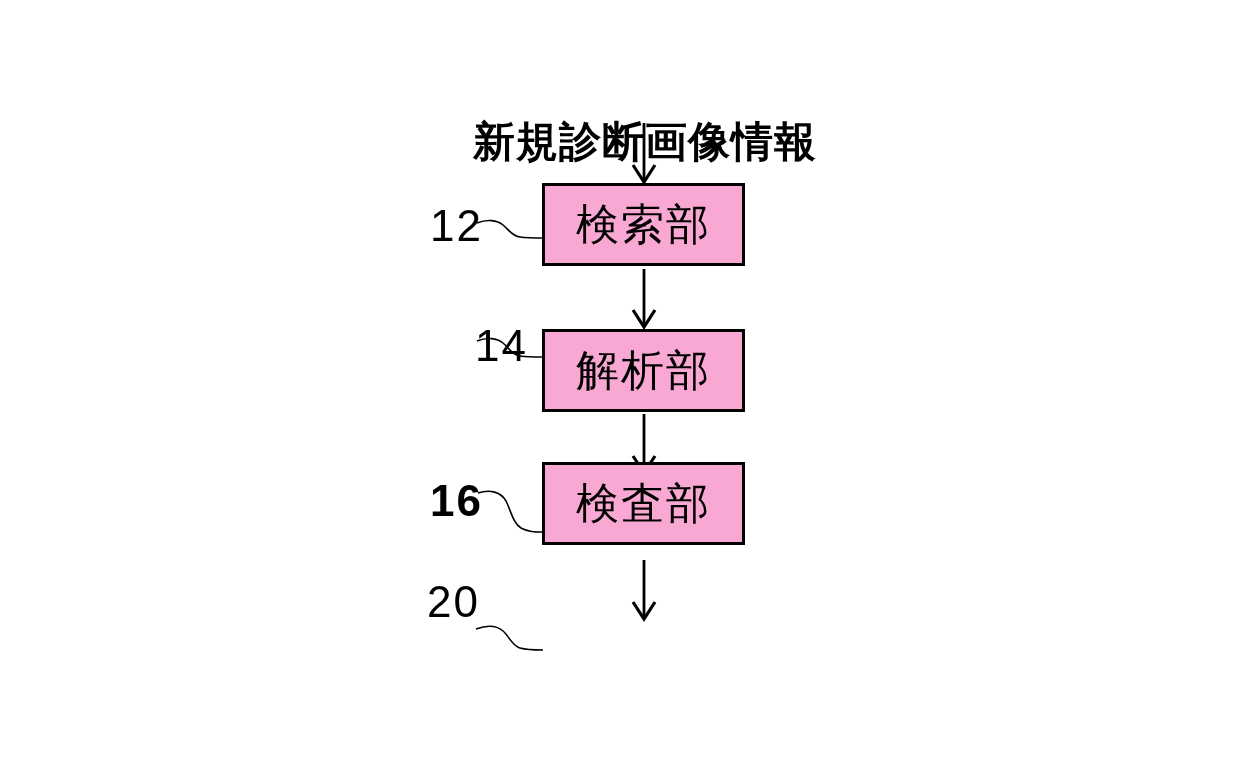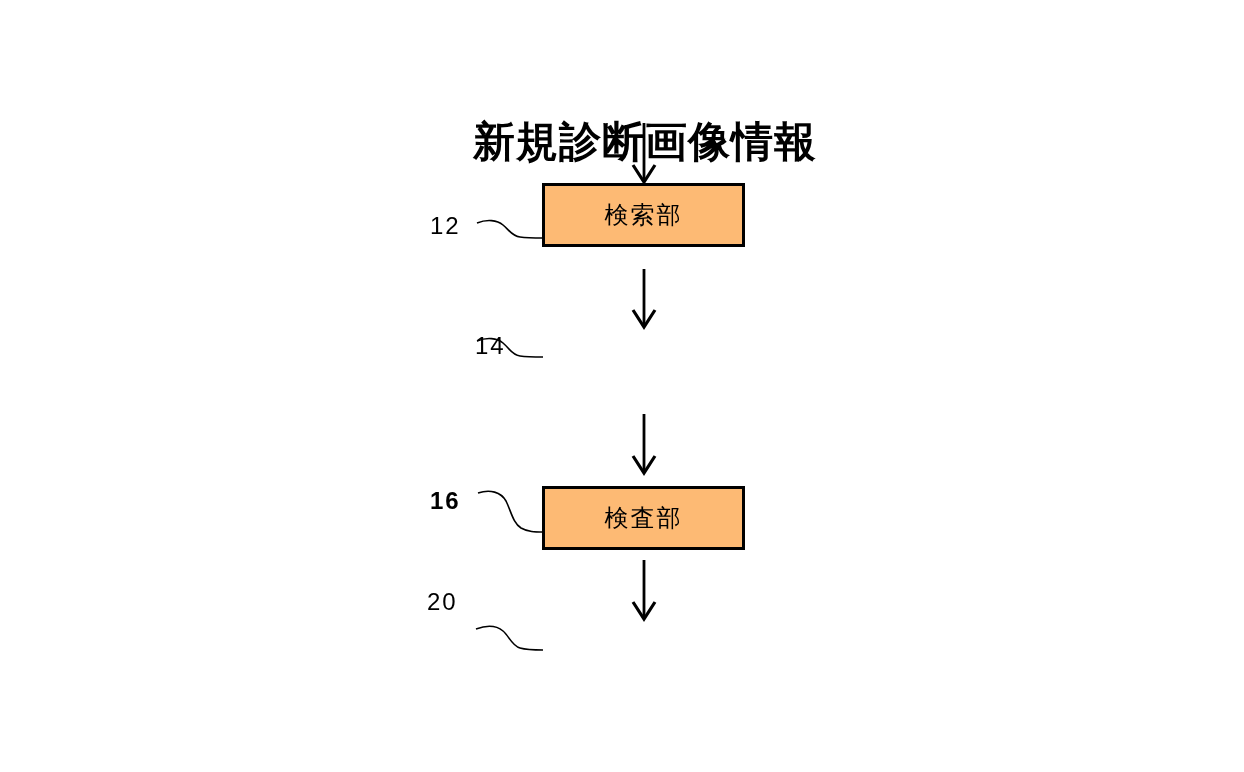--- a/index.html
+++ b/index.html
@@ -25,39 +25,39 @@
     font-size: 42px;
     font-weight: 700;
     letter-spacing: 1px;
     white-space: nowrap;
     margin-top: 42px;
   }
   .flow-box {
     position: absolute;
     left: 542px;
     width: 203px;
-    height: 64px;
+    height: 83px;
     box-sizing: border-box;
     border: 3px solid #000000;
-    background: #fdba74;
+    background: #f9a8d4;
     display: flex;
     align-items: center;
     justify-content: center;
-    font-size: 24px;
+    font-size: 43px;
     font-weight: 500;
     letter-spacing: 2px;
     white-space: nowrap;
   }
   .box-1 { top: 183px; }
   .box-2 { top: 329px; }
-  .box-3 { top: 486px; }
+  .box-3 { top: 462px; }
   .box-4 { top: 621px; }
   .ref-num {
     position: absolute;
-    font-size: 24px;
+    font-size: 44px;
     line-height: 40px;
     letter-spacing: 2px;
     color: #000000;
     white-space: nowrap;
   }
   .ref-12 { left: 430px; top: 206px; }
   .ref-14 { left: 430px; top: 326px; margin-left: 45px; }
   .ref-16 { left: 430px; top: 481px; font-weight: bold; }
   .ref-20 { left: 427px; top: 582px; }
   .connector-layer {
@@ -99,20 +99,23 @@
       <path stroke-width="1.6" d="M478,493 C490,489 501,492 506,501 C511,511 513,523 521,528 C528,532 535,532 543,532"></path>
       <path stroke-width="1.6" d="M476,629 C487,625 497,626 503,631 C509,636 512,646 520,648 C527,650 534,650 543,650"></path>
     </g>
   </svg>
 
   <div class="flow-title">新規診断画像情報</div>
 
   <div class="flow-box box-1">
     <span>検索部</span>
   </div>
+  <div class="flow-box box-2">
+    <span>解析部</span>
+  </div>
   <div class="flow-box box-3">
     <span>検査部</span>
   </div>
 
   <div class="ref-num ref-12">12</div>
   <div class="ref-num ref-14">14</div>
   <div class="ref-num ref-16">16</div>
   <div class="ref-num ref-20">20</div>
 
 </div>

